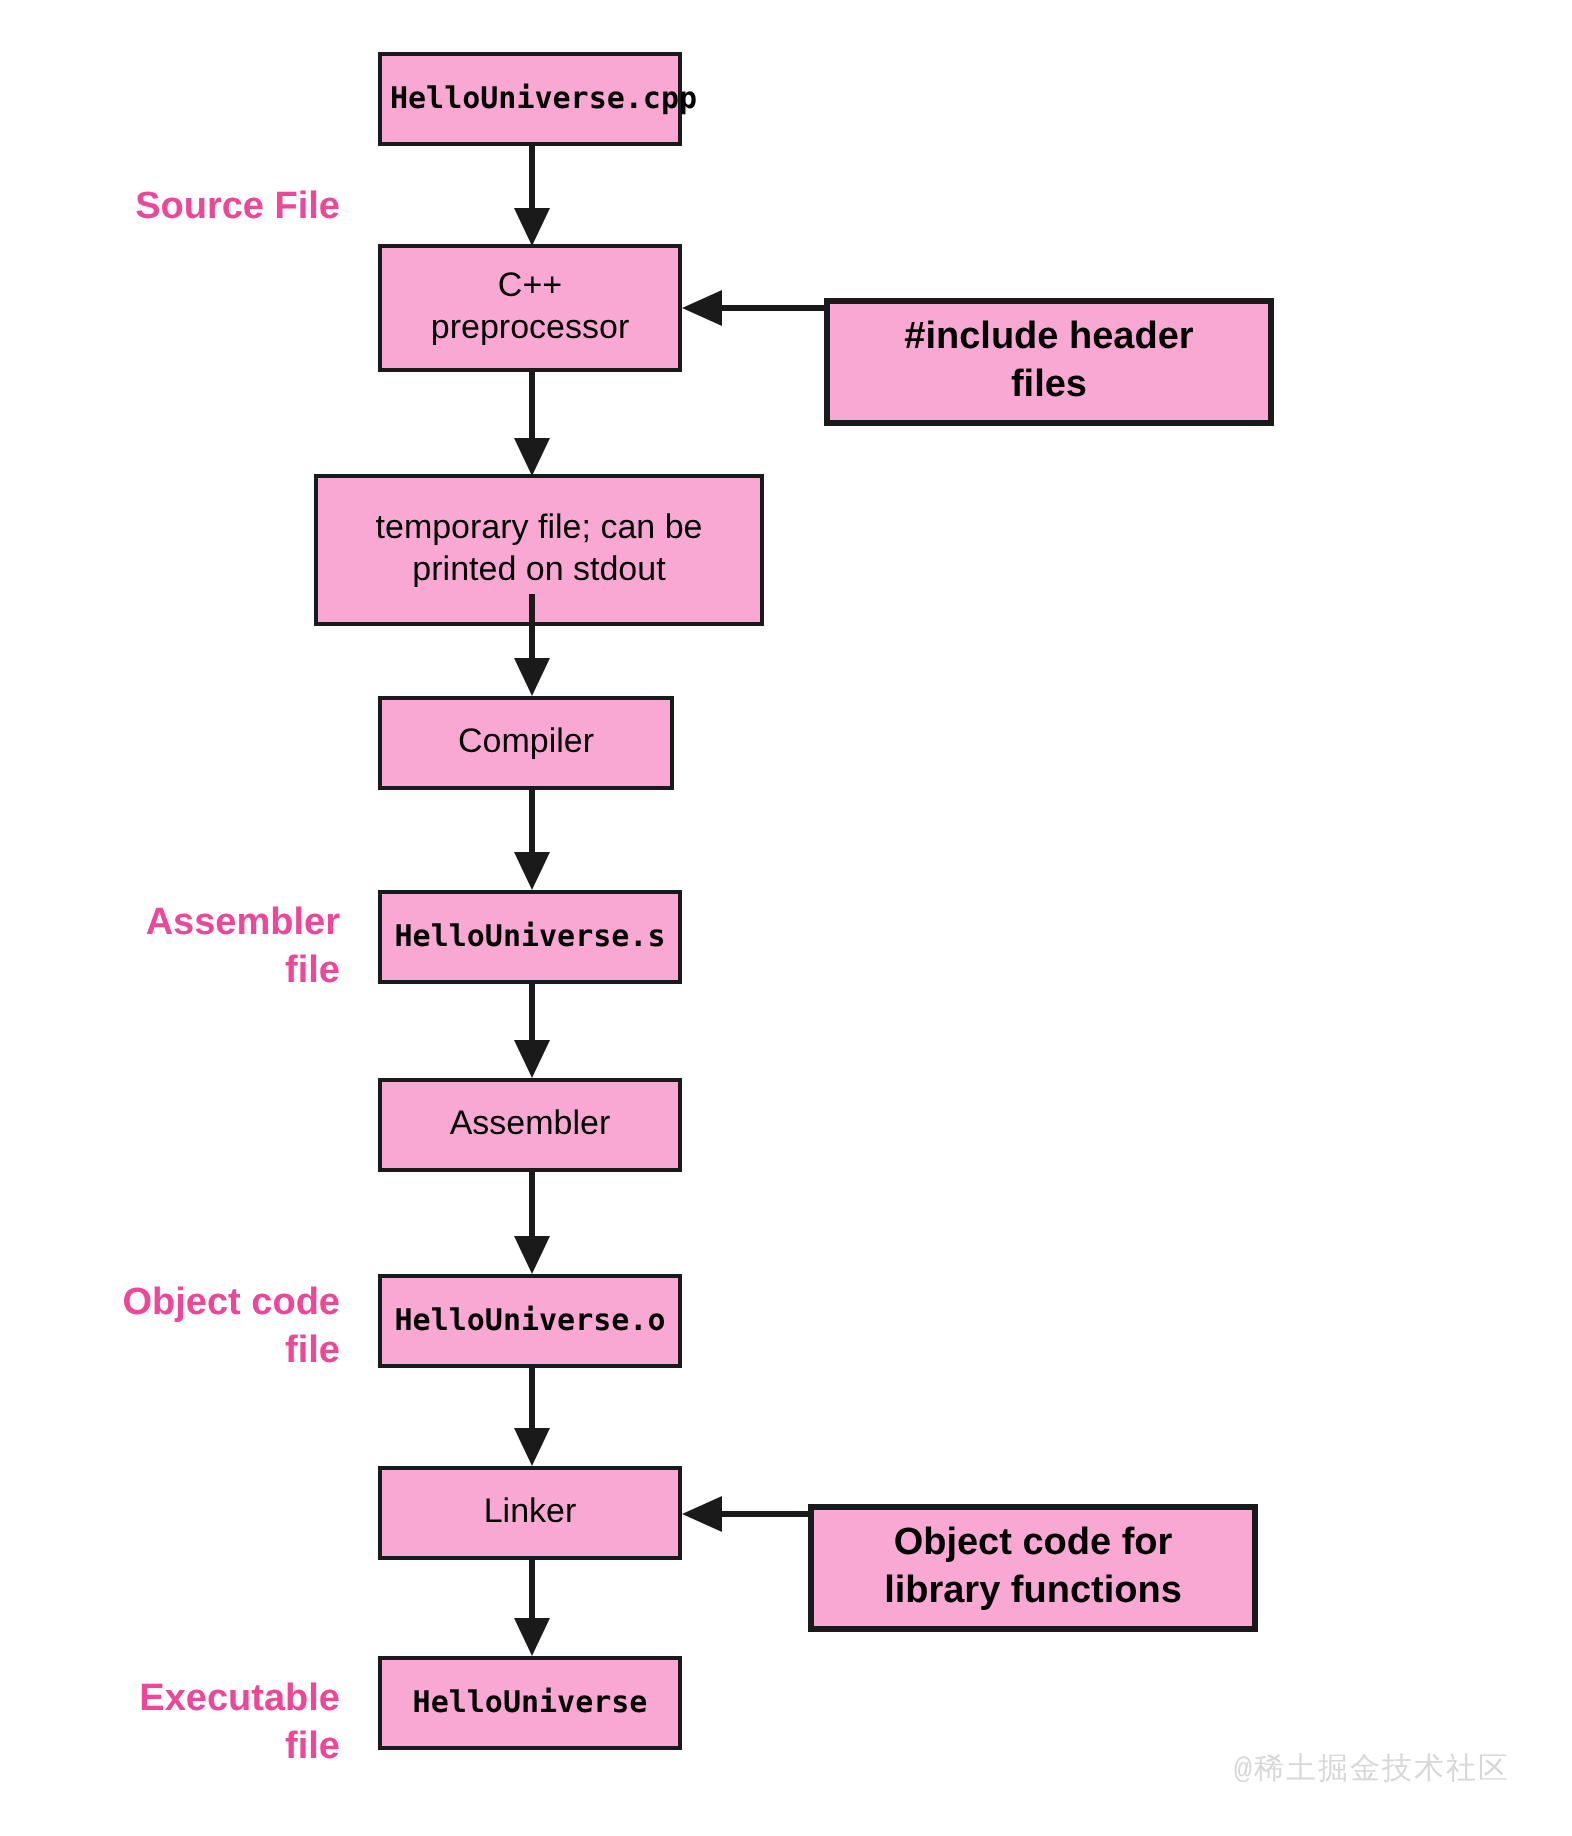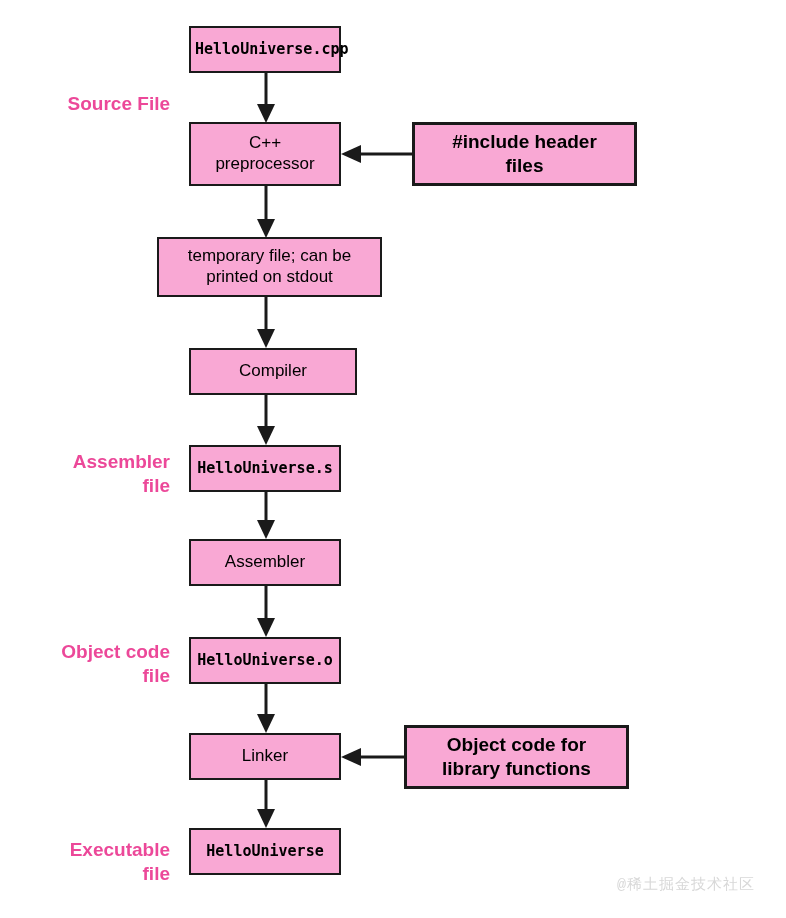--- a/index.html
+++ b/index.html
@@ -50,20 +50,21 @@
   
   .stage-node .txt {
     font-family: "Liberation Sans", sans-serif;
     font-weight: normal;
     font-size: 17px;
   }
 
   
   .side-node {
     border-width: 3px;
+    margin-top: 27px;
   }
   .side-node .txt {
     font-family: "Liberation Sans", sans-serif;
     font-weight: bold;
     font-size: 19px;
     line-height: 1.25;
   }
 
   
   .stage-label {
@@ -119,26 +120,26 @@
   <div class="node stage-node" style="left:189px; top:122px; width:152px; height:64px;">
     <span class="txt">C++
 preprocessor</span>
   </div>
 
   <div class="node side-node" style="left:412px; top:122px; width:225px; height:64px;">
     <span class="txt">#include header
 files</span>
   </div>
 
-  <div class="node stage-node" style="left:157px; top:237px; width:225px; height:60px;">
+  <div class="node stage-node" style="left:157px; top:237px; width:225px; height:76px;">
     <span class="txt">temporary file; can be
 printed on stdout</span>
   </div>
 
-  <div class="node stage-node" style="left:189px; top:348px; width:168px; height:47px;">
+  <div class="node stage-node" style="left:189px; top:348px; width:148px; height:47px;">
     <span class="txt">Compiler</span>
   </div>
 
   <div class="node file-node" style="left:189px; top:445px; width:152px; height:47px;">
     <span class="txt">HelloUniverse.s</span>
   </div>
 
   <div class="node stage-node" style="left:189px; top:539px; width:152px; height:47px;">
     <span class="txt">Assembler</span>
   </div>

